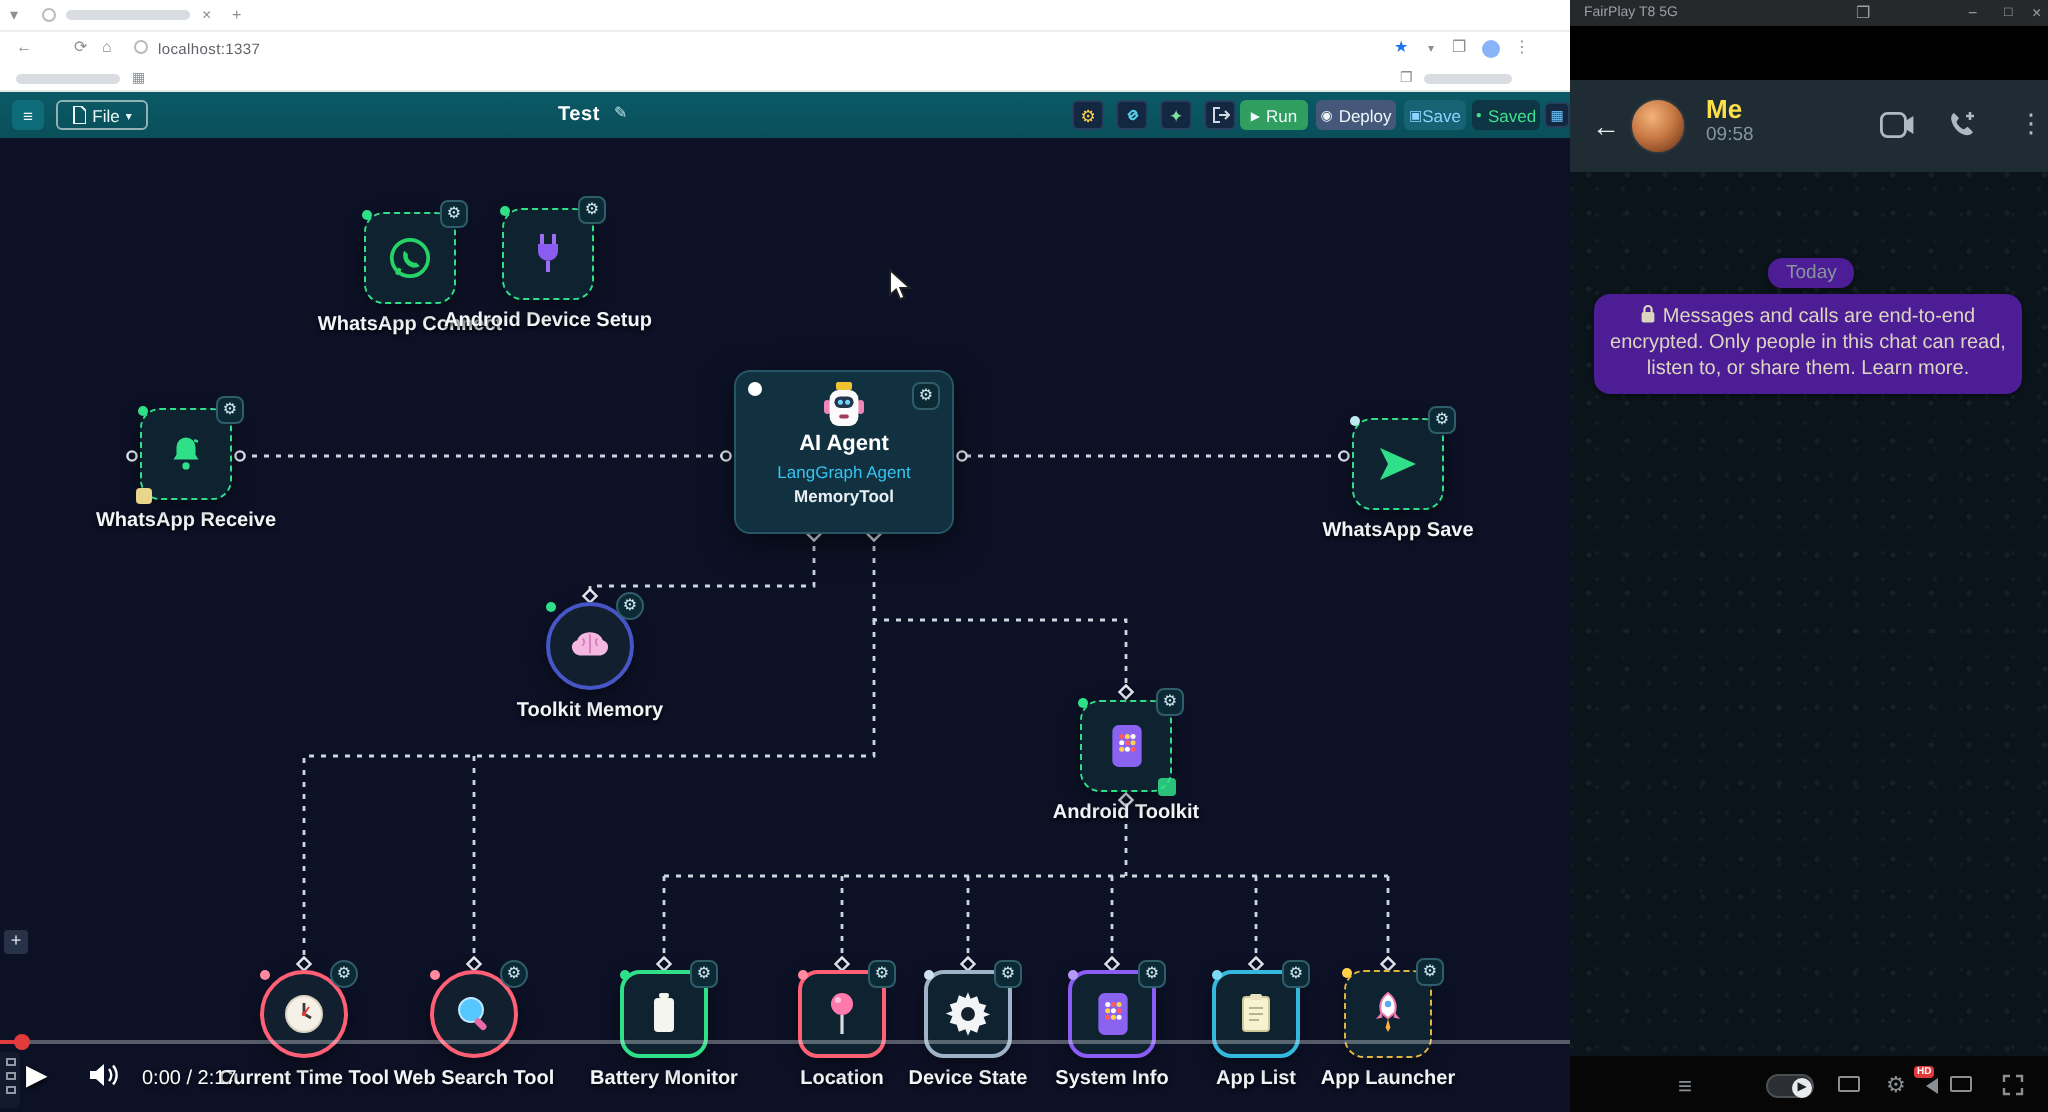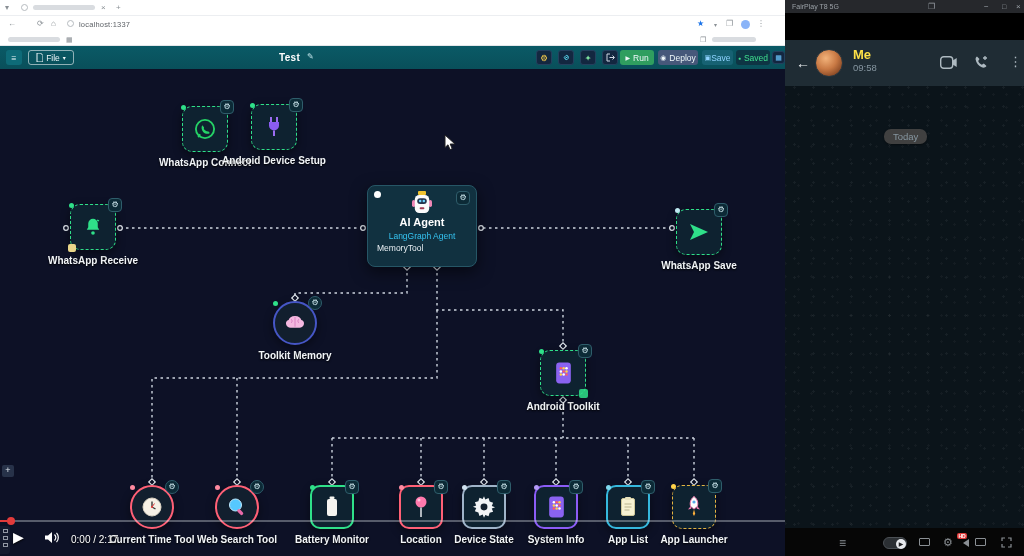--- a/index.html
+++ b/index.html
@@ -40,21 +40,21 @@
   .bc-yellow{border:1.5px dashed #e3b341}
   .bc-blue{border:2px solid #4656c6}
   .gearb{position:absolute;top:-7px;right:-7px;width:14px;height:14px;background:#0c2a36;border:1px solid #2f5d6b;border-radius:4px;color:#cfe8ef;font-size:8px;line-height:12px;text-align:center;z-index:2}
   .cdot{position:absolute;width:5px;height:5px;border-radius:50%;top:-2px;left:-2px;background:#2fe089}
   .tagy{position:absolute;width:8px;height:8px;border-radius:2px;left:-3px;bottom:-3px;background:#e9d68a}
   .tagg{position:absolute;width:9px;height:9px;border-radius:2px;right:-3px;bottom:-3px;background:#2fe089;opacity:.85}
   .nlabel{margin-top:5px;font-size:10px;font-weight:bold;color:#f3f6f9;text-shadow:0 1px 2px #000;white-space:nowrap}
   #ainode{position:absolute;left:367px;top:116px;width:110px;height:82px;background:#113140;border:1px solid #265666;border-radius:8px;box-shadow:0 5px 16px rgba(0,0,0,.55);text-align:center;padding-top:5px}
   #ainode .t{font-size:11px;font-weight:bold;color:#fff;margin-top:1px}
   #ainode .st{font-size:8.5px;color:#35c3f0;margin-top:3px}
-  #ainode .ports{display:flex;justify-content:flex-start;padding:2px 9px 0;font-size:8.5px;color:#e9eff3;font-weight:normal}
+  #ainode .ports{display:flex;justify-content:center;padding:2px 9px 0;font-size:8.5px;color:#e9eff3;font-weight:bold}
   .wdot{position:absolute;width:7px;height:7px;border-radius:50%;background:#fff;top:5px;left:6px}
 
   
   .vline{position:absolute;left:0;top:520px;width:785px;height:2px;background:rgba(225,231,238,.35)}
   .vred{position:absolute;left:0;top:520px;width:12px;height:2px;background:#e23b3b}
   .vdot{position:absolute;left:7px;top:517px;width:8px;height:8px;border-radius:50%;background:#e23b3b}
   .vplus{position:absolute;left:2px;top:465px;width:12px;height:12px;background:rgba(45,56,80,.85);border-radius:2px;color:#dfe6ee;font-size:9px;line-height:11px;text-align:center}
   .vside{position:absolute;left:0;top:526px;width:10px;height:28px;background:rgba(22,28,48,.85);border-radius:0 3px 3px 0}
   .vside i{display:block;width:5px;height:4px;border:1px solid rgba(230,236,244,.6);margin:3px auto 0}
   .vplay{position:absolute;left:13px;top:529px;color:#fff;font-size:14px;text-shadow:0 1px 2px #000}
@@ -63,21 +63,21 @@
   
   #pwin{position:absolute;left:785px;top:0;width:239px;height:556px;background:#000}
   #ptitle{position:absolute;left:0;top:0;width:239px;height:13px;background:#26282c;color:#9aa0a6;font-size:7px;line-height:13px;padding-left:7px}
   .pctl{position:absolute;top:0;color:#9aa0a6;font-size:8px;line-height:13px}
   #wchat{position:absolute;left:0;top:40px;width:239px;height:488px;background:#0b141a;overflow:hidden}
   #wchat .pattern{position:absolute;inset:0;background-image:radial-gradient(rgba(255,255,255,.05) 1.2px,transparent 1.4px),radial-gradient(rgba(255,255,255,.035) 1px,transparent 1.2px);background-size:19px 19px,13px 13px;background-position:0 0,7px 9px}
   #whead{position:absolute;left:0;top:0;width:239px;height:46px;background:#1f2c34;display:flex;align-items:center}
   .wname{font-size:13px;font-weight:bold;color:#fde047;line-height:14px}
   .wtime{font-size:9.5px;color:#8696a0}
   .wicon{position:absolute;color:#aebac1}
-  .pill{position:absolute;background:#404040;border-radius:7px;color:#8696a0;box-shadow:0 1px 2px rgba(0,0,0,.4)}
+  .pill{position:absolute;background:#4c1d95;border-radius:7px;color:#8696a0;box-shadow:0 1px 2px rgba(0,0,0,.4)}
   #todaypill{left:99px;top:89px;padding:2px 9px;font-size:9.5px}
   #encard{left:12px;top:107px;width:214px;padding:5px 7px;font-size:10px;line-height:1.32;color:#dcd6c0;text-align:center;border-radius:8px}
   #scrbar{position:absolute;left:0;top:528px;width:239px;height:28px;background:#060606}
   .sic{position:absolute;color:#8a8f94;font-size:11px;top:8px}
   .toggle{position:absolute;left:98px;top:9px;width:24px;height:12px;border-radius:7px;background:#2b2f33;border:1px solid #4a4f54}
   .knob{position:absolute;left:12px;top:0.5px;width:10px;height:10px;border-radius:50%;background:#e8eaed;color:#202124;font-size:6px;line-height:10px;text-align:center}
   .winic{position:absolute;top:10px;width:11px;height:8px;border:1px solid #8a8f94;border-radius:1px}
   .hdbadge{position:absolute;left:172px;top:5px;background:#e03a3a;color:#fff;font-size:5px;font-weight:bold;line-height:6px;padding:0 1.5px;border-radius:2px}
 
   svg{display:block}
@@ -467,20 +467,26 @@
         </svg>
         <svg class="wicon" style="left:189px;top:15px" width="16" height="16" viewBox="0 0 16 16">
           <path d="M3 1.5l2.5 2.5-1.3 2c.6 1.6 1.9 3 3.6 3.7l2-1.3 2.7 2.6c-1 1.6-3 2-4.7 1.3C4.6 11.1 2.2 8 1.6 4.6 1.4 3.3 2 2.1 3 1.5z" fill="#aebac1"></path>
           <path d="M11 1v4M9 3h4" stroke="#aebac1" stroke-width="1.3"></path>
         </svg>
         <span class="wicon" style="left:224px;top:14px;font-size:13px">⋮</span>
       </div>
 
       <div class="pill" id="todaypill">Today</div>
 
+      <div class="pill" id="encard">
+        <svg style="display:inline-block;vertical-align:-1px;margin-right:3px" width="8" height="10" viewBox="0 0 8 10">
+          <rect x="0.8" y="4" width="6.4" height="5.2" rx="1" fill="#dcd6c0"></rect>
+          <path d="M2.2 4V2.8a1.8 1.8 0 013.6 0V4" fill="none" stroke="#dcd6c0" stroke-width="1.1"></path>
+        </svg><span>Messages and calls are end-to-end encrypted. Only people in this chat can read, listen to, or share them. Learn more.</span>
+      </div>
 
     </div>
 
     <div id="scrbar">
       <span class="sic" style="left:54px;font-size:12px">≡</span>
       <span class="toggle">
           <span class="knob">▶</span>
         </span>
       <span class="winic" style="left:134px"></span>
       <span class="sic" style="left:158px">⚙</span>

